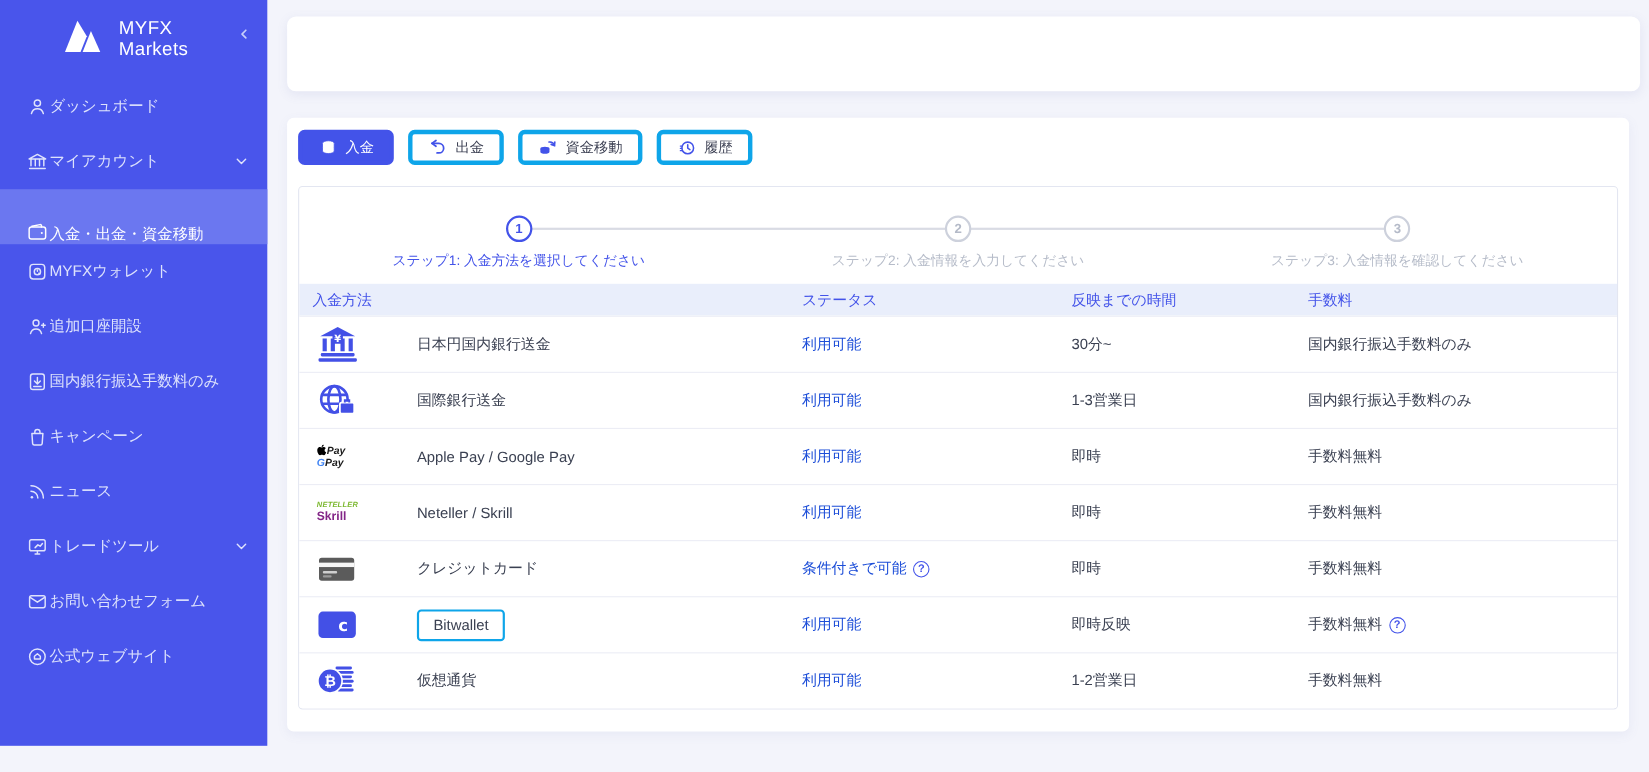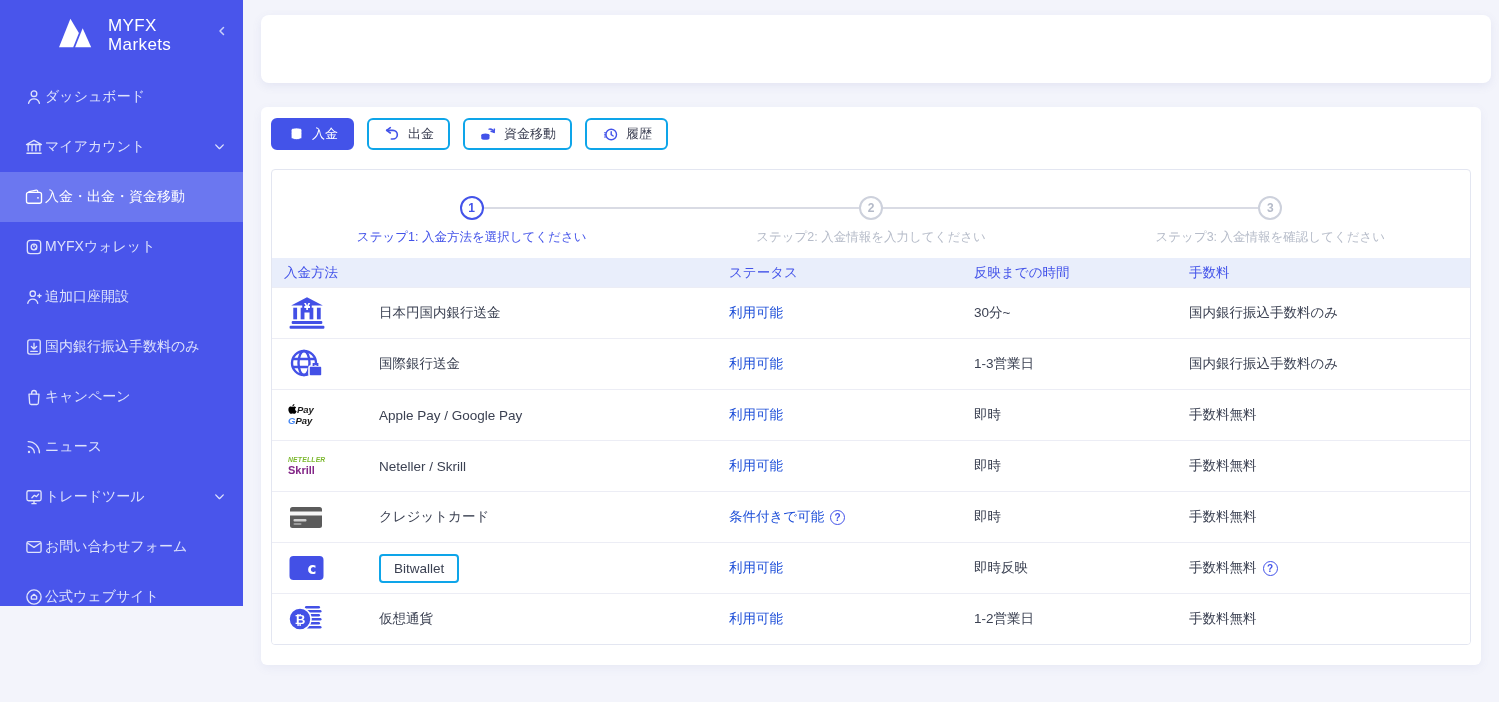--- a/index.html
+++ b/index.html
@@ -1,42 +1,42 @@
 <!DOCTYPE html>
 <html><head>
 <meta charset="utf-8">
 <style>
   * { box-sizing: border-box; margin: 0; padding: 0; }
   html,body { width:1499px; height:702px; overflow:hidden;
     font-family:"Liberation Sans","DejaVu Sans",sans-serif; background:#f3f4fb; }
   body { display:flex; }
 
   
-  .sidebar { width:243px; height:606px; background:#4955eb; flex-shrink:0; color:#e6e9fd; }
+  .sidebar { width:243px; height:678px; background:#4955eb; flex-shrink:0; color:#e6e9fd; }
   .logo-row { position:relative; padding:16px 0 12px 56px; display:flex; align-items:center; gap:10px; height:66px; }
   .logo-text { color:#fff; font-size:17px; line-height:1.12; font-weight:500; letter-spacing:.4px; }
   .collapse-btn { position:absolute; right:10px; top:20px; width:22px; height:22px; color:#c9d0fa;
     display:flex; align-items:center; justify-content:center; cursor:pointer; }
   .nav { margin-top:6px; }
   .nav-item { height:50px; display:flex; align-items:center; padding-left:23px; 
     font-size:14px; color:#dde2fc; cursor:pointer; position:relative; }
-  .nav-item.active { background:#6b77f0; color:#ffffff; }
+  .nav-item.active { background:#6b77f0; color:#ffffff;align-items:flex-end; }
   .nav-icon { width:22px; height:22px; display:flex; align-items:center; justify-content:center; flex-shrink:0; }
   .nav-chev { position:absolute; right:16px; top:50%; transform:translateY(-50%); width:14px; height:14px; }
 
   
   .main { flex:1; height:702px; position:relative; }
   .topbar { margin:15px 8px 0 18px; height:68px; background:#fff; border-radius:8px;
     box-shadow:0 3px 10px rgba(99,110,180,.10); }
   .panel { margin:24px 18px 0 18px; background:#fff; border-radius:6px; padding:10px 10px 20px 10px;
     box-shadow:0 3px 10px rgba(99,110,180,.08); }
 
   .tabs { display:flex; gap:13px; margin:1px 0 19px 0; }
   .tab { height:32px; display:flex; align-items:center; gap:7px; padding:0 14px; border-radius:6px;
-    font-size:13px; cursor:pointer; background:#fff; border:2px solid #0ea5e9; color:#3b3f52; }
+    font-size:13px; cursor:pointer; background:#fff; border:4px solid #0ea5e9; color:#3b3f52; }
   .tab.active { background:#4353e9; border-color:#4353e9; color:#fff; }
   .tab-icon { width:18px; height:18px; display:flex; align-items:center; justify-content:center; }
 
   .card { border:1px solid #e3e6f1; border-radius:4px; overflow:hidden; }
 
   
   .stepper { position:relative; height:88px; display:flex; }
   .step-line { position:absolute; top:37px; left:16.666%; width:66.666%; height:2px; background:#d9dbe4; }
   .step { flex:1; display:flex; flex-direction:column; align-items:center; position:relative; padding-top:26px; }
   .step-circle { width:24px; height:24px; border-radius:50%; background:#fff; border:2px solid #cdd1dc;

